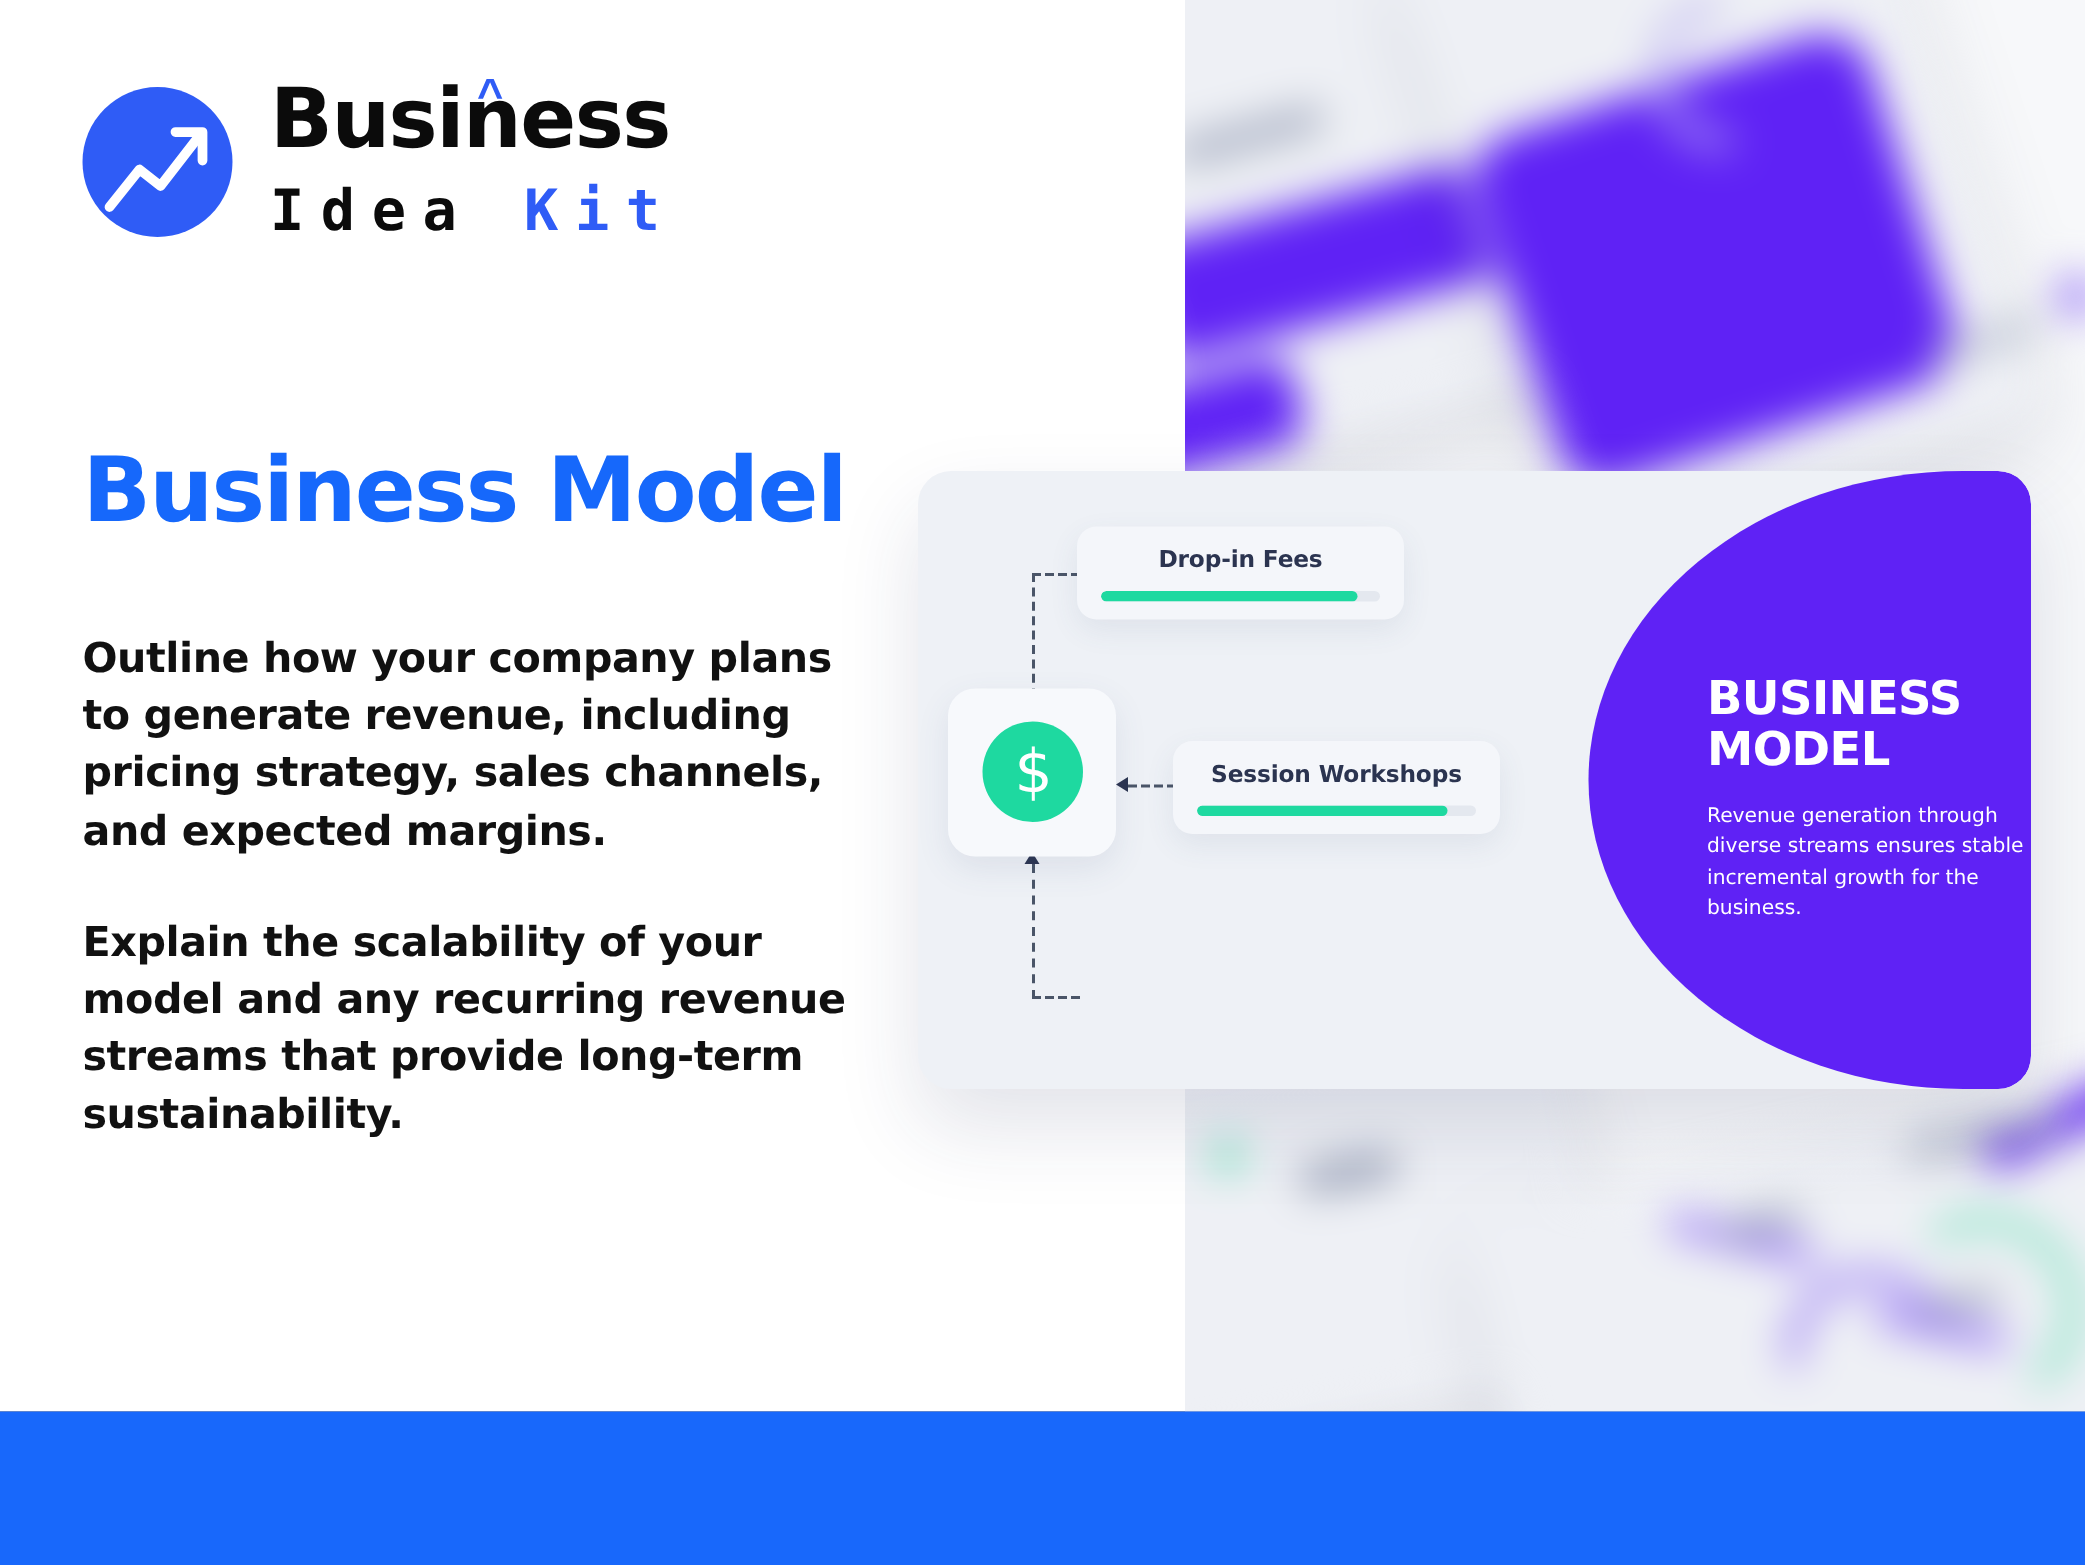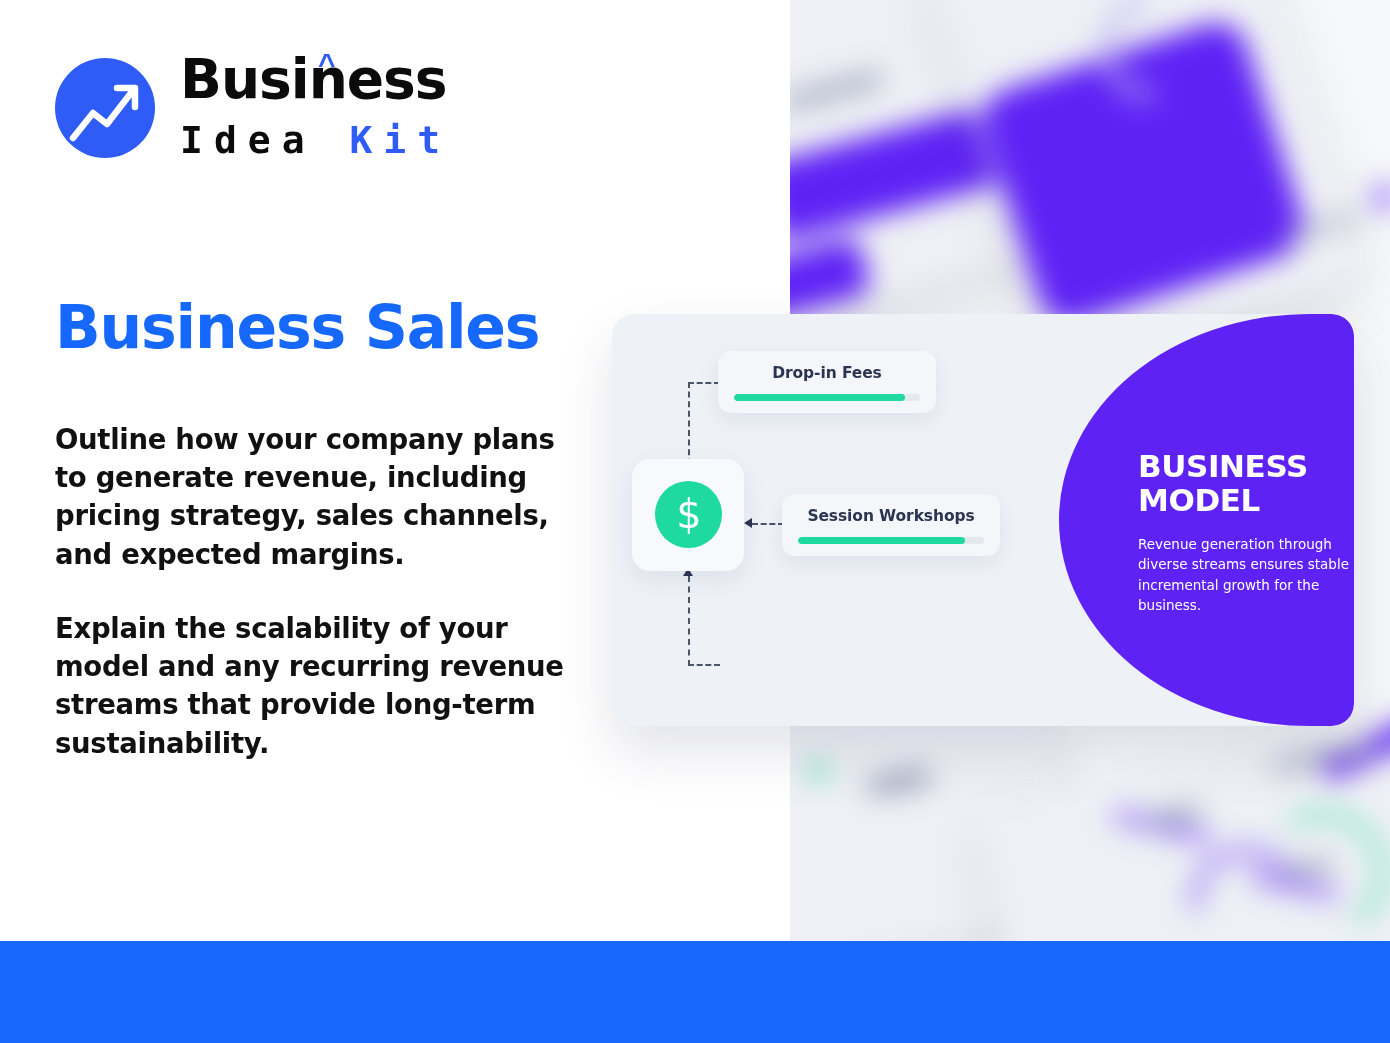--- a/index.html
+++ b/index.html
@@ -181,21 +181,21 @@
           <path d="M62 30 L80 30 L80 49" stroke="#ffffff" stroke-width="6.5" fill="none" stroke-linecap="round" stroke-linejoin="round"></path>
         </svg>
       </div>
       <div class="logo-text">
         <div class="logo-business">Business</div>
         <div class="logo-hat">^</div>
         <div class="logo-sub"><span>Idea</span> <span class="kit">Kit</span></div>
       </div>
     </div>
 
-    <h1 class="headline">Business Sales</h1>
+    <h1 class="headline">Business Model</h1>
 
     <p class="para para-2">Explain the scalability of your model and any recurring revenue streams that provide long-term sustainability.</p>
     <p class="para para-1">Outline how your company plans to generate revenue, including pricing strategy, sales channels, and expected margins.</p>
   </div>
 
   <div class="right-panel">
 
     <div class="bg-mock">
       <div class="bg-sheet" style="left:-30px; top:-40px; width:330px; height:330px; transform:rotate(-15deg);"></div>
       <div class="bg-purple" style="left:-10px; top:145px; width:290px; height:75px; transform:rotate(-15deg);"></div>

